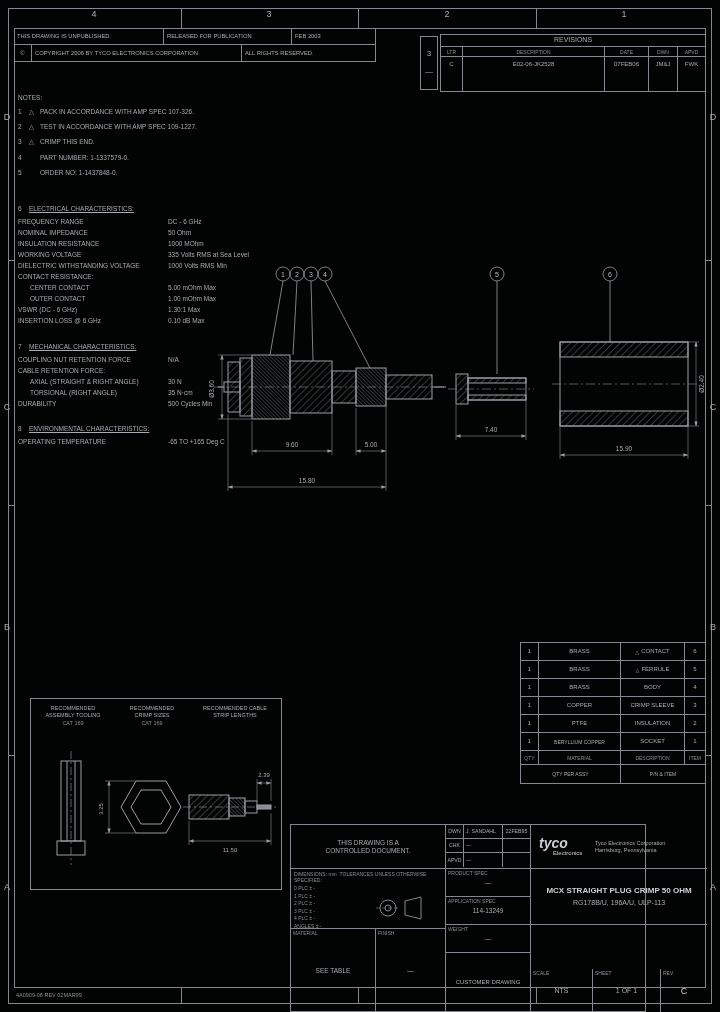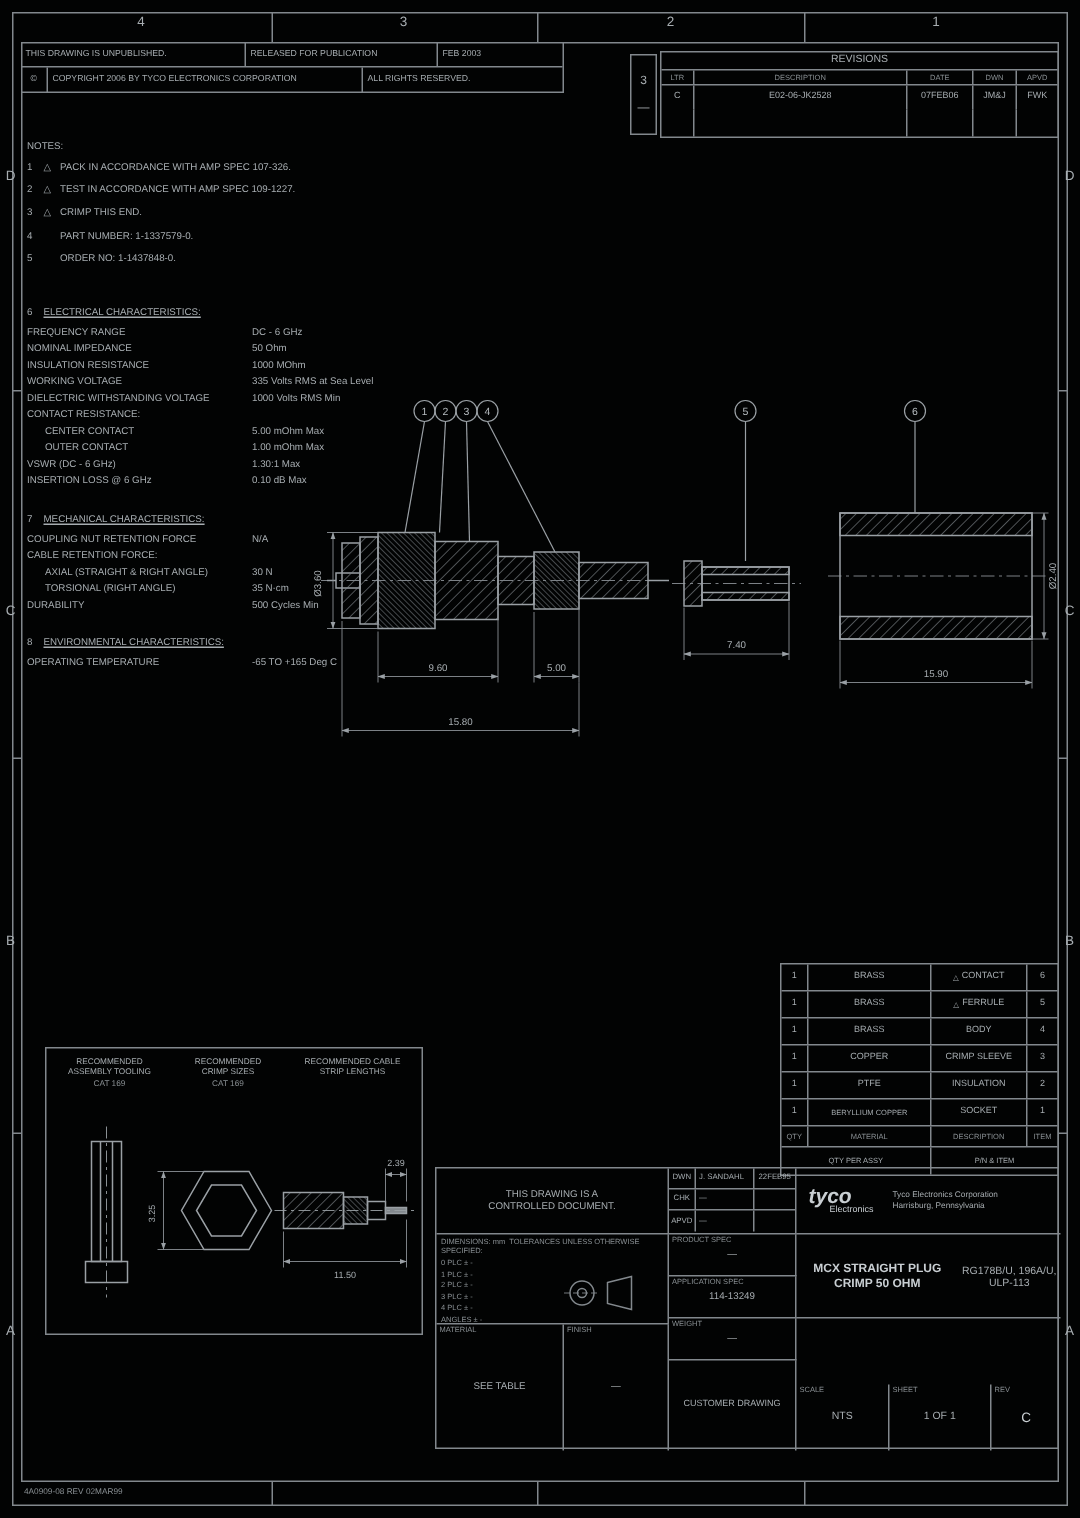--- a/index.html
+++ b/index.html
@@ -451,21 +451,21 @@
       <span class="mc mat" style="font-size:5px">MATERIAL</span>
       <span class="mc des" style="font-size:5px">DESCRIPTION</span>
       <span class="mc itm" style="font-size:5px">ITEM</span>
     </div>
     <div class="mrow" style="height:18px;border-bottom:none">
       <span class="mc" style="width:100px;font-size:5px">QTY PER ASSY</span>
       <span class="mc" style="flex:1;border-right:none;font-size:5px">P/N &amp; ITEM</span>
     </div>
   </div>
 
-  <div class="abs bd" style="left:290px;top:778px;width:416px;height:188px">
+  <div class="abs bd" style="left:290px;top:824px;width:356px;height:188px">
 
     <div class="abs ctr" style="left:0;top:0;width:155px;height:44px;border-right:1px solid var(--ln);border-bottom:1px solid var(--ln);flex-direction:column;font-size:6.5px">
       <div>THIS DRAWING IS A</div>
       <div>CONTROLLED DOCUMENT.</div>
     </div>
 
     <div class="abs" style="left:155px;top:0;width:85px;height:44px;border-right:1px solid var(--ln);border-bottom:1px solid var(--ln);font-size:5.2px">
       <div class="nrow">
           <span class="nl">DWN</span>
           <span class="nn">J. SANDAHL</span>
@@ -534,21 +534,21 @@
     <div class="abs" style="left:155px;top:72px;width:85px;height:28px;border-right:1px solid var(--ln);border-bottom:1px solid var(--ln)">
       <div class="lbl">APPLICATION SPEC</div>
       <div class="ctr" style="height:100%">114-13249</div>
     </div>
     <div class="abs" style="left:155px;top:100px;width:85px;height:28px;border-right:1px solid var(--ln);border-bottom:1px solid var(--ln)">
       <div class="lbl">WEIGHT</div>
       <div class="ctr" style="height:100%">—</div>
     </div>
     <div class="abs ctr" style="left:155px;top:128px;width:85px;height:60px;border-right:1px solid var(--ln);font-size:6px">CUSTOMER DRAWING</div>
 
-    <div class="abs ctr" style="left:240px;top:44px;width:176px;height:56px;border-bottom:1px solid var(--ln);flex-direction:row">
+    <div class="abs ctr" style="left:240px;top:44px;width:176px;height:56px;border-bottom:1px solid var(--ln);flex-direction:column">
       <div style="font-size:8px;font-weight:bold;color:var(--br)">MCX STRAIGHT PLUG CRIMP 50 OHM</div>
       <div style="font-size:7px;margin-top:3px">RG178B/U, 196A/U, ULP-113</div>
     </div>
 
 
     <div class="abs" style="left:240px;top:144px;width:176px;height:44px;display:flex">
       <div class="ncell" style="width:62px">
         <div class="lbl">SCALE</div>
         <div class="ctr" style="height:100%;font-size:7px">NTS</div>
       </div>

